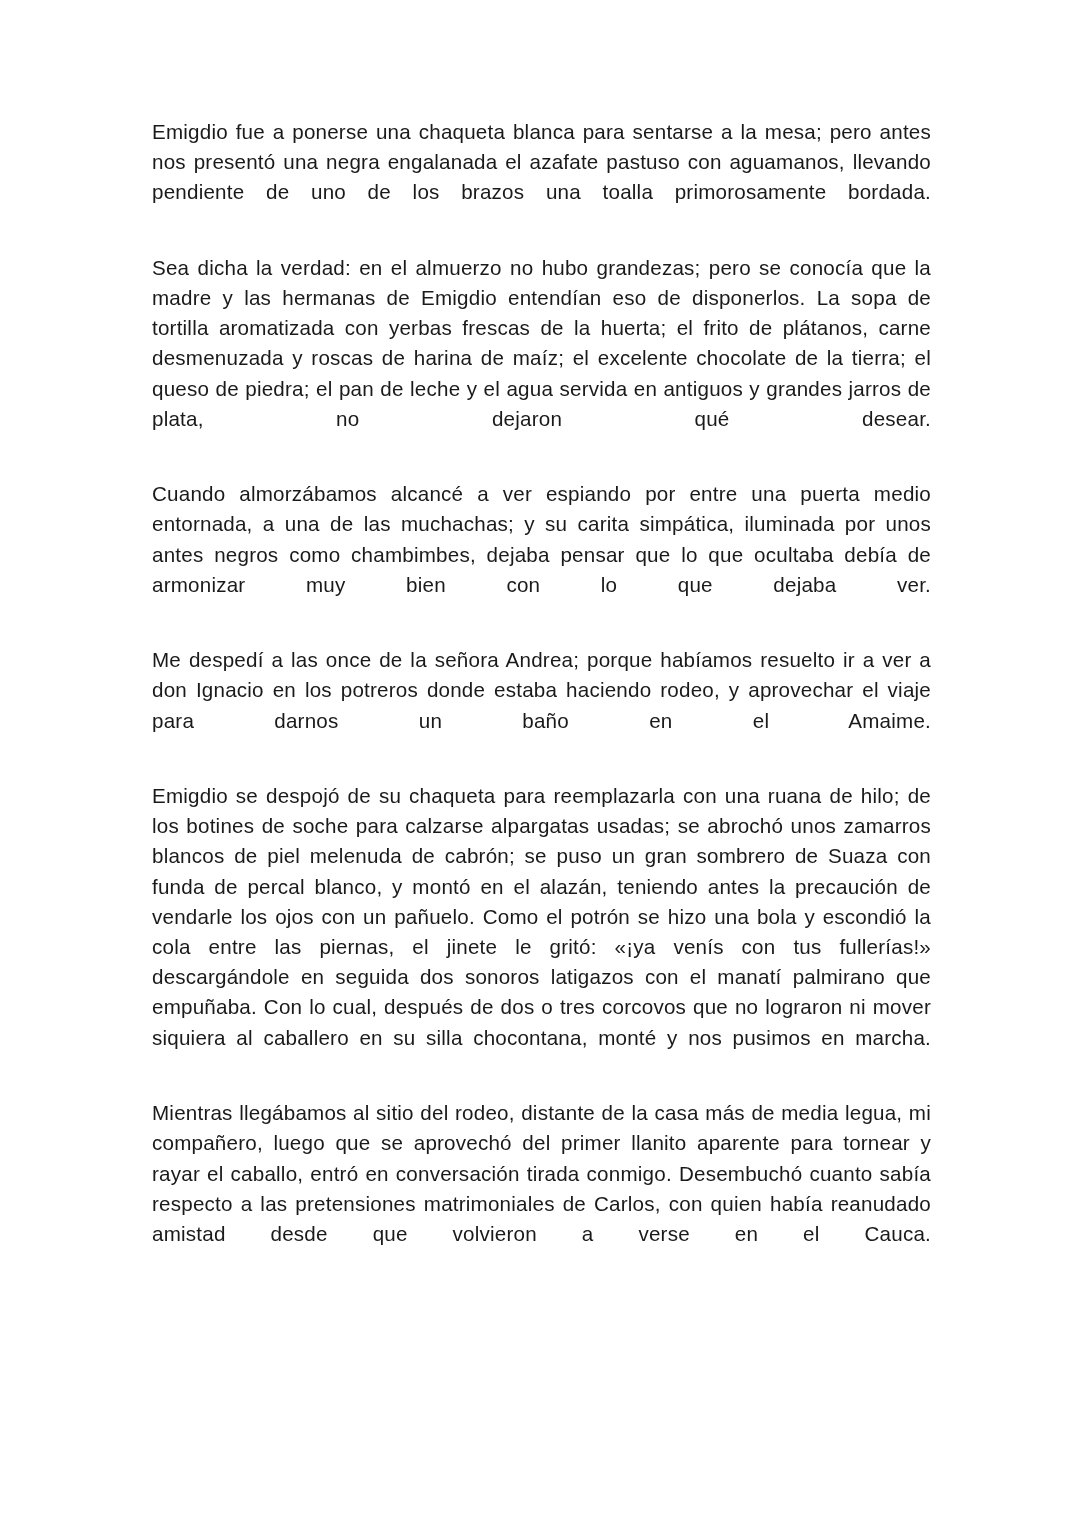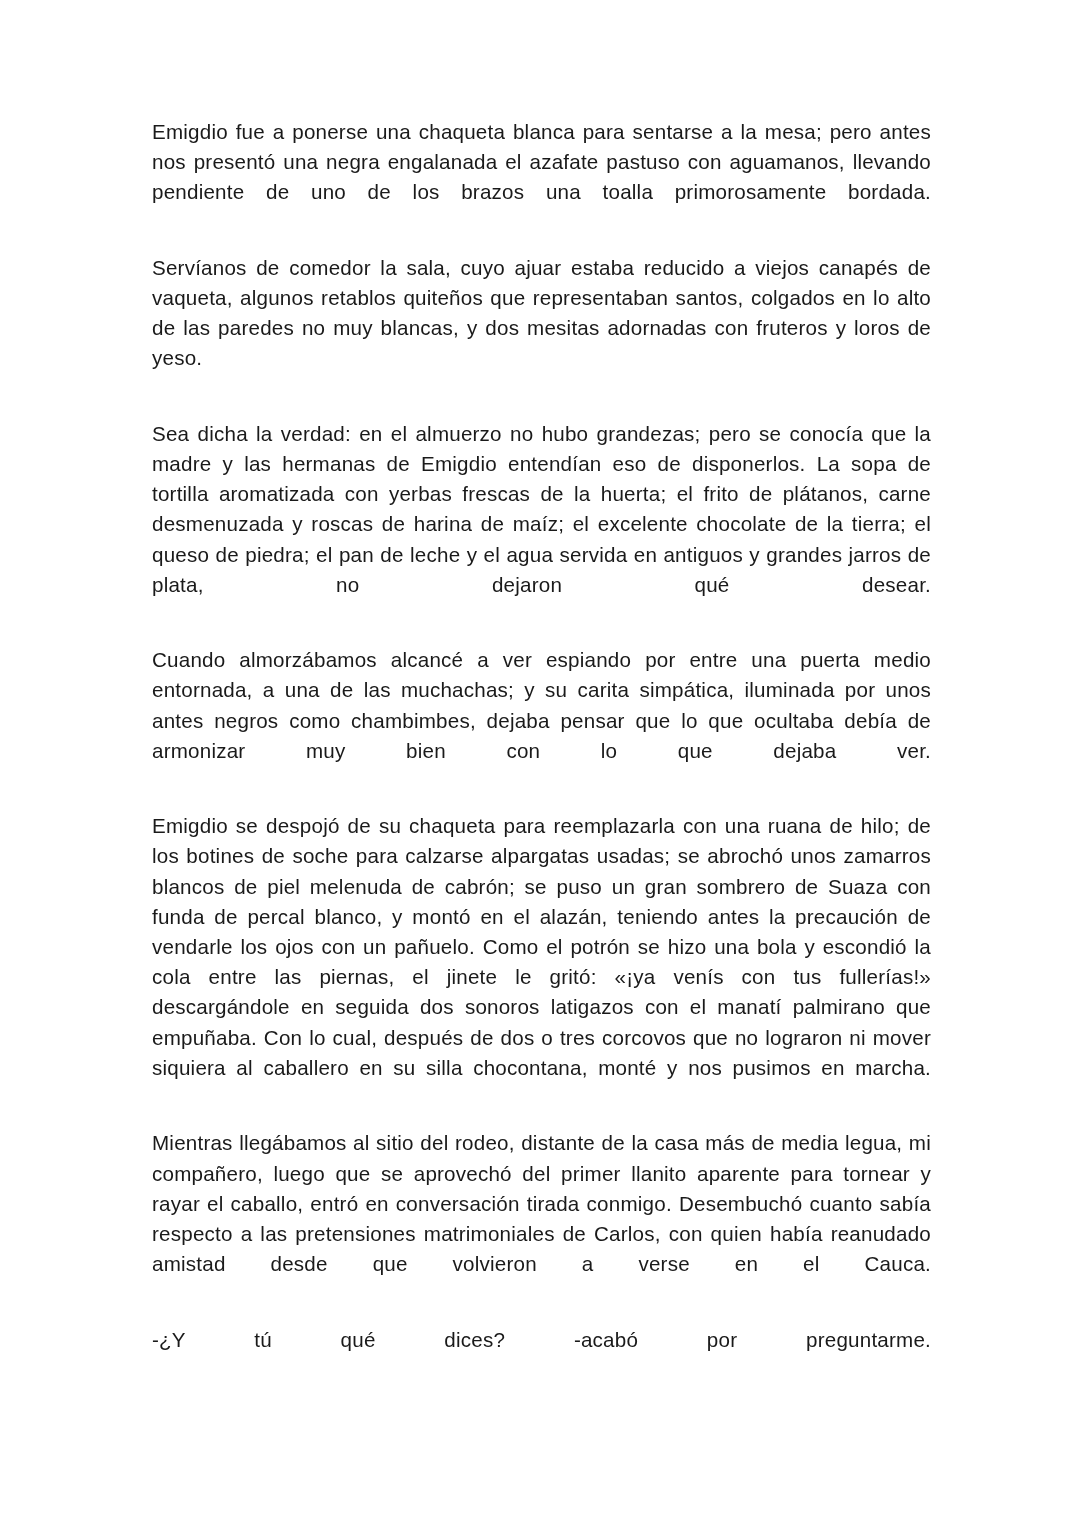--- a/index.html
+++ b/index.html
@@ -47,21 +47,20 @@
     width: 100%;
   }
 </style>
 </head>
 <body>
 
 <div class="page">
   <div class="text-column">
 
     <p class="para">Emigdio fue a ponerse una chaqueta blanca para sentarse a la mesa; pero antes nos presentó una negra engalanada el azafate pastuso con aguamanos, llevando pendiente de uno de los brazos una toalla primorosamente bordada.</p>
-    <p class="para">Servíanos de comedor la sala, cuyo ajuar estaba reducido a viejos canapés de vaqueta, algunos retablos quiteños que representaban santos, colgados en lo alto de las paredes no muy blancas, y dos mesitas adornadas con fruteros y loros de yeso.</p>
     <p class="para">Sea dicha la verdad: en el almuerzo no hubo grandezas; pero se conocía que la madre y las hermanas de Emigdio entendían eso de disponerlos. La sopa de tortilla aromatizada con yerbas frescas de la huerta; el frito de plátanos, carne desmenuzada y roscas de harina de maíz; el excelente chocolate de la tierra; el queso de piedra; el pan de leche y el agua servida en antiguos y grandes jarros de plata, no dejaron qué desear.</p>
     <p class="para">Cuando almorzábamos alcancé a ver espiando por entre una puerta medio entornada, a una de las muchachas; y su carita simpática, iluminada por unos antes negros como chambimbes, dejaba pensar que lo que ocultaba debía de armonizar muy bien con lo que dejaba ver.</p>
+    <p class="para">Me despedí a las once de la señora Andrea; porque habíamos resuelto ir a ver a don Ignacio en los potreros donde estaba haciendo rodeo, y aprovechar el viaje para darnos un baño en el Amaime.</p>
     <p class="para">Emigdio se despojó de su chaqueta para reemplazarla con una ruana de hilo; de los botines de soche para calzarse alpargatas usadas; se abrochó unos zamarros blancos de piel melenuda de cabrón; se puso un gran sombrero de Suaza con funda de percal blanco, y montó en el alazán, teniendo antes la precaución de vendarle los ojos con un pañuelo. Como el potrón se hizo una bola y escondió la cola entre las piernas, el jinete le gritó: «¡ya venís con tus fullerías!» descargándole en seguida dos sonoros latigazos con el manatí palmirano que empuñaba. Con lo cual, después de dos o tres corcovos que no lograron ni mover siquiera al caballero en su silla chocontana, monté y nos pusimos en marcha.</p>
     <p class="para">Mientras llegábamos al sitio del rodeo, distante de la casa más de media legua, mi compañero, luego que se aprovechó del primer llanito aparente para tornear y rayar el caballo, entró en conversación tirada conmigo. Desembuchó cuanto sabía respecto a las pretensiones matrimoniales de Carlos, con quien había reanudado amistad desde que volvieron a verse en el Cauca.</p>
-    <p class="para">-¿Y tú qué dices? -acabó por preguntarme.</p>
 
   </div>
 </div>
 
 </body></html>

